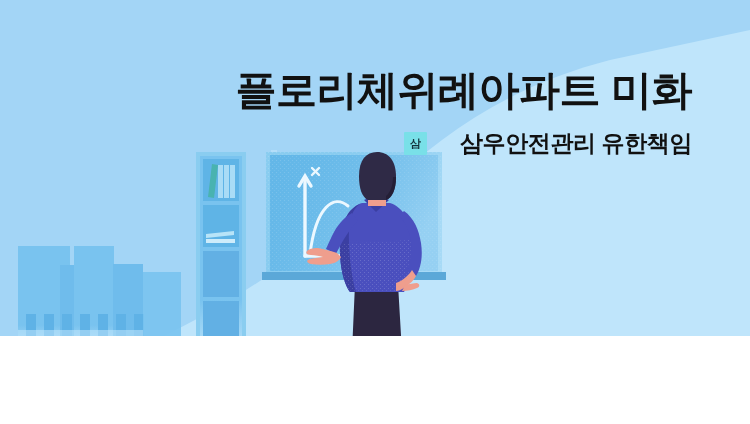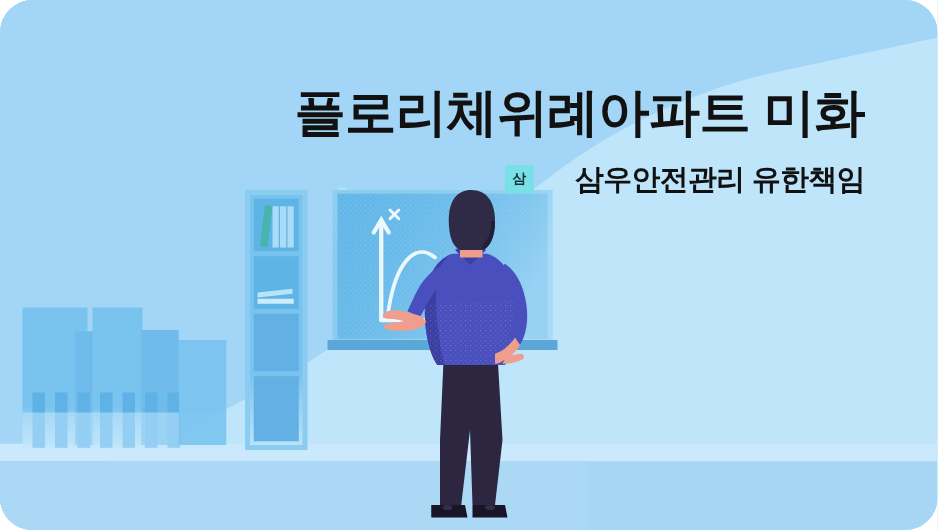--- a/index.html
+++ b/index.html
@@ -7,24 +7,23 @@
     padding: 0;
     background: #ffffff;
   }
   body {
     font-family: "Liberation Sans", "DejaVu Sans", sans-serif;
   }
 
   #banner {
     position: relative;
     width: 750px;
-    height: 424px;
+    height: 336px;
     overflow: hidden;
     background: #a3d5f6;
-    border-radius: 26px;
   }
 
   
   .bg-base {
     position: absolute;
     inset: 0;
     background: #a3d5f6;
   }
   .bg-swoosh {
     position: absolute;

